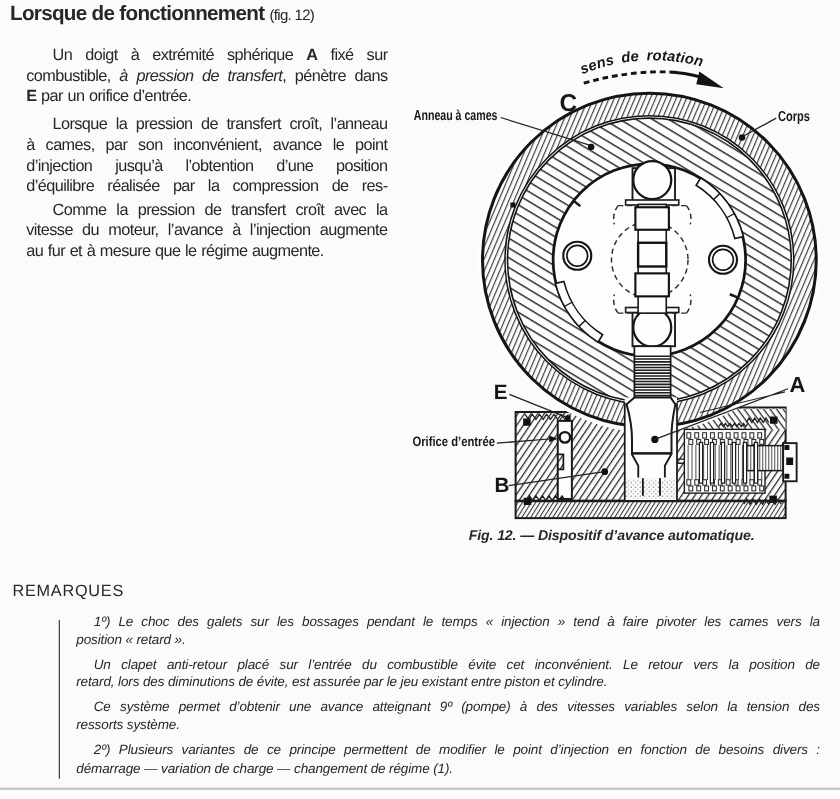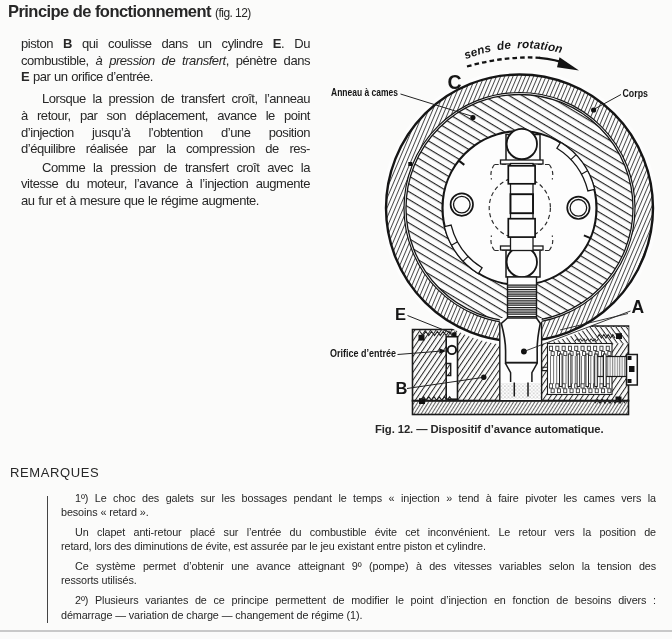--- a/index.html
+++ b/index.html
@@ -2,56 +2,56 @@
 <html><head><meta charset="utf-8">
 <style>
 html,body{margin:0;padding:0}
 body{width:672px;height:639px;position:relative;background:#fbfbfa;
  font-family:"Liberation Sans",sans-serif;color:#272727;overflow:hidden}
 .abs{position:absolute}
 .jl{text-align:justify;text-align-last:justify}
 #col{left:21px;top:36px;width:289px;font-size:13px;line-height:16.6px;letter-spacing:-0.45px;word-spacing:0.5px}
 #col .sp1{height:5.6px}
 #col .sp2{height:2.0px}
-#rem{left:61px;top:490.5px;width:595px;font-size:10.8px;line-height:14.4px;letter-spacing:-0.1px}
+#rem{left:61px;top:490.5px;width:595px;font-style:italic;font-size:10.8px;line-height:14.4px;letter-spacing:-0.1px}
 #rem .sp{height:5.4px}
 </style></head><body>
 
-<div class="abs" style="left:8px;top:2px;font-size:16.5px;font-weight:bold;letter-spacing:-0.55px"><span>Principe de fonctionnement</span> <span style="font-weight:normal;font-size:12px">(fig. 12)</span></div>
+<div class="abs" style="left:8px;top:2px;font-size:16.5px;font-weight:bold;letter-spacing:-0.55px"><span>Lorsque de fonctionnement</span> <span style="font-weight:normal;font-size:12px">(fig. 12)</span></div>
 <div class="abs" id="col">
-<div class="jl">piston <b>B</b> qui coulisse dans un cylindre <b>E</b>. Du</div>
+<div class="jl"><span style="display:inline-block;width:21px"></span>Un doigt à extrémité sphérique <b>A</b> fixé sur</div>
 <div class="jl">combustible, <i>à pression de transfert</i>, pénètre dans</div>
 <div class="ll"><b>E</b> par un orifice d’entrée.</div>
 <div class="sp1"></div>
 <div class="jl"><span style="display:inline-block;width:21px"></span>Lorsque la pression de transfert croît, l’anneau</div>
-<div class="jl">à retour, par son déplacement, avance le point</div>
+<div class="jl">à cames, par son inconvénient, avance le point</div>
 <div class="jl">d’injection jusqu’à l’obtention d’une position</div>
 <div class="jl">d’équilibre réalisée par la compression de res-</div>
 <div class="sp2"></div>
 <div class="jl"><span style="display:inline-block;width:21px"></span>Comme la pression de transfert croît avec la</div>
 <div class="jl">vitesse du moteur, l’avance à l’injection augmente</div>
 <div class="ll">au fur et à mesure que le régime augmente.</div>
 </div>
 <div class="abs" style="left:10px;top:465px;font-size:13px;letter-spacing:0.6px">REMARQUES</div>
 <div class="abs" style="left:47px;top:496px;width:1.4px;height:127px;background:#444"></div>
 <div class="abs" style="left:0;top:630px;width:672px;height:1.5px;background:#c9c9c9"></div>
 <div class="abs" id="rem">
 <div class="jl"><span style="display:inline-block;width:14px"></span>1º) <span></span>Le choc des galets sur les bossages pendant le temps « injection » tend à faire pivoter les cames vers la</div>
-<div class="ll">besoins « retard ».</div>
+<div class="ll">position « retard ».</div>
 <div class="sp"></div>
 <div class="jl"><span style="display:inline-block;width:14px"></span>Un clapet anti-retour placé sur l’entrée du combustible évite cet inconvénient. Le retour vers la position de</div>
 <div class="ll">retard, lors des diminutions de évite, est assurée par le jeu existant entre piston et cylindre.</div>
 <div class="sp"></div>
 <div class="jl"><span style="display:inline-block;width:14px"></span>Ce système permet d’obtenir une avance atteignant 9º (pompe) à des vitesses variables selon la tension des</div>
-<div class="ll">ressorts utilisés.</div>
+<div class="ll">ressorts système.</div>
 <div class="sp"></div>
 <div class="jl"><span style="display:inline-block;width:14px"></span>2º) <span></span>Plusieurs variantes de ce principe permettent de modifier le point d’injection en fonction de besoins divers :</div>
 <div class="ll">démarrage — variation de charge — changement de régime (1).</div>
 </div>
-<div class="abs" style="left:375px;top:423px;width:260px;font-size:11.3px;font-weight:bold;letter-spacing:-0.1px">Fig. 12. — Dispositif d’avance automatique.</div>
+<div class="abs" style="left:375px;top:423px;width:260px;font-size:11.3px;font-weight:bold;font-style:italic;letter-spacing:-0.1px">Fig. 12. — Dispositif d’avance automatique.</div>
 <svg width="672" height="639" viewBox="0 0 672 639" style="position:absolute;left:0;top:0">
     <defs>
       <pattern id="pc" width="10" height="3.8" patternUnits="userSpaceOnUse" patternTransform="rotate(-67)">
         <path d="M0,0.5H10" stroke="#282828" stroke-width="0.85"></path>
       </pattern>
       <pattern id="pm" width="12" height="6.7" patternUnits="userSpaceOnUse" patternTransform="rotate(31)">
         <path d="M0,0.6H12" stroke="#242424" stroke-width="1.15"></path>
       </pattern>
       <pattern id="ph" width="10" height="4.4" patternUnits="userSpaceOnUse" patternTransform="rotate(-56)">
         <path d="M0,0.5H10" stroke="#262626" stroke-width="1.0"></path>

